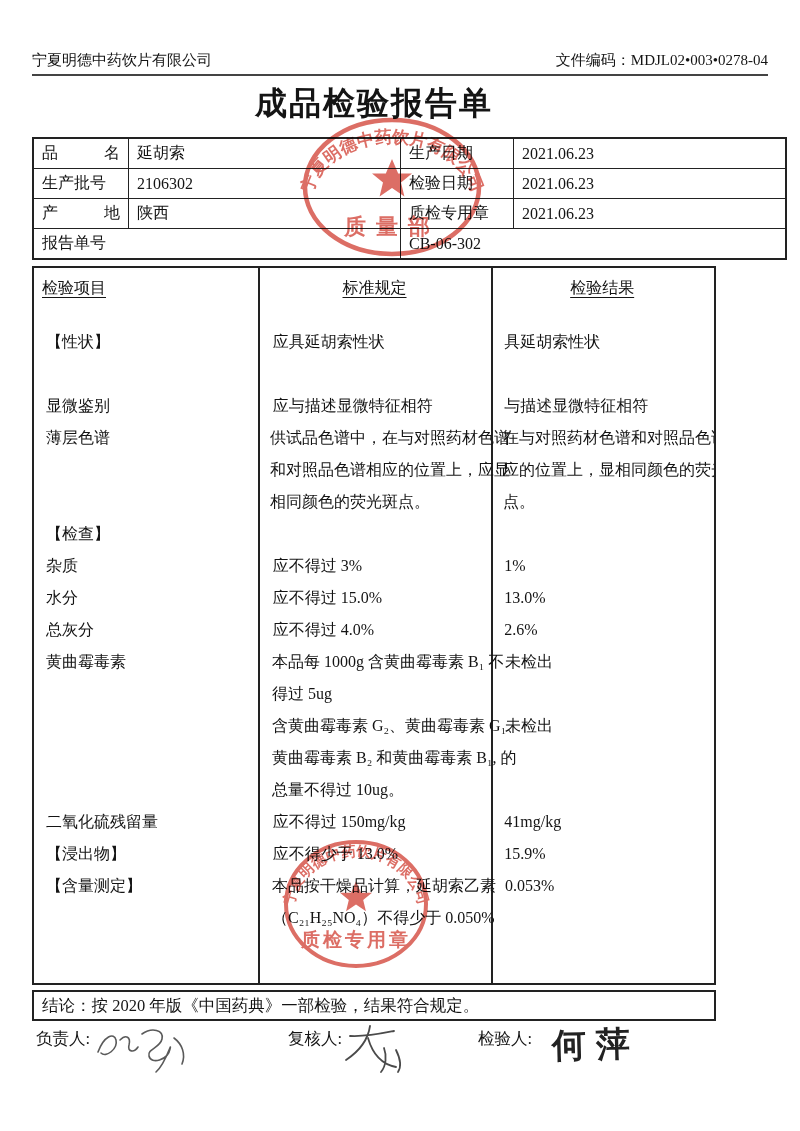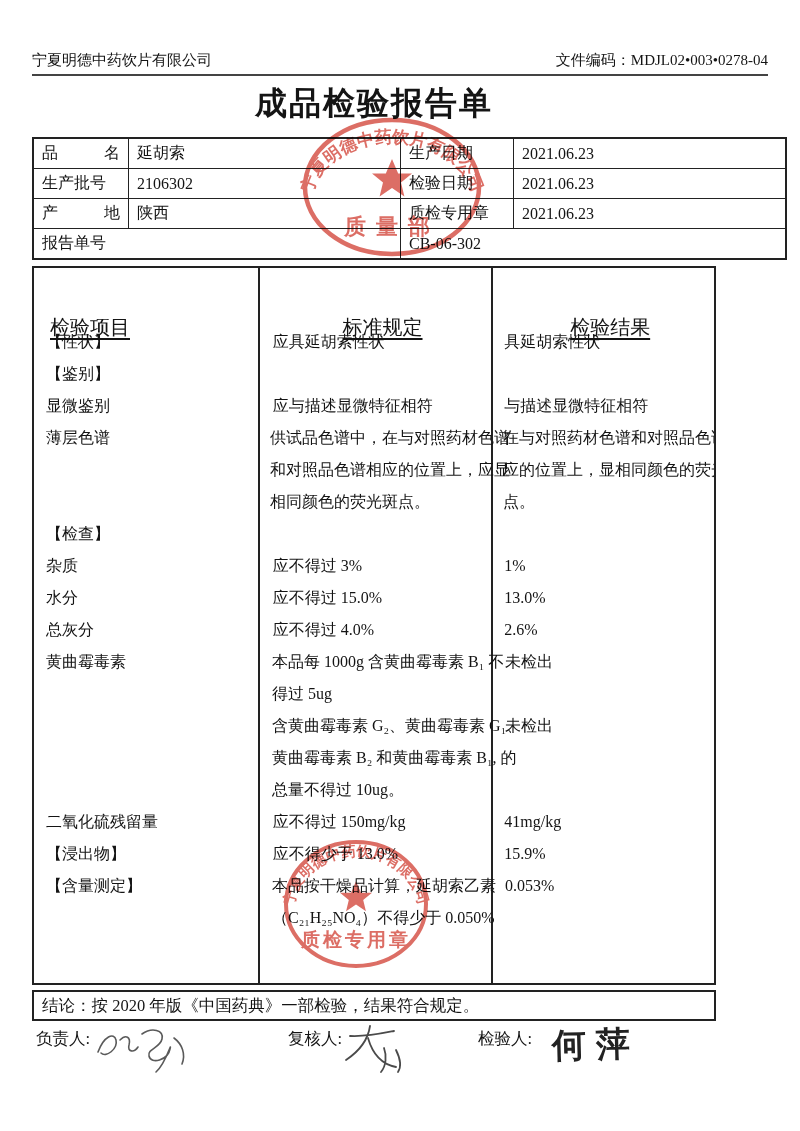--- a/index.html
+++ b/index.html
@@ -37,21 +37,21 @@
   .c1{width:78px;} .c2{width:255px;} .c3{width:96px;} .c4{width:255px;}
 
   
   .main-table{
     position:absolute;left:32px;top:266px;width:684px;height:719px;
     border:2px solid #222;box-sizing:border-box;overflow:hidden;
   }
   .vline{position:absolute;top:0;bottom:0;width:1.5px;background:#222;}
   .vl1{left:224px;} .vl2{left:457px;}
   .mt-head{
-    position:absolute;left:8px;top:10px;width:100%;display:flex;font-size:20px;margin-top:36px;
+    position:absolute;left:0;top:10px;width:100%;display:flex;font-size:16px;
   }
   .mt-head span{display:inline-block;text-decoration:underline;text-underline-offset:4px;}
   .hc1{width:226px;text-align:left;padding-left:8px;box-sizing:border-box;}
   .hc2{width:233px;text-align:center;}
   .hc3{width:225px;text-align:center;}
   .rows{position:absolute;left:4px;top:58px;width:100%;}
   .trow{display:flex;}
   .tcell{box-sizing:border-box;font-size:16px;}
   .tcell.item{width:226px;padding-left:8px;}
   .tcell.std{width:233px;padding-left:10px;padding-right:6px;}
@@ -128,23 +128,20 @@
           <div class="tline">【性状】</div>
         </div>
         <div class="tcell std">
           <div class="tline">应具延胡索性状</div>
         </div>
         <div class="tcell res">
           <div class="tline">具延胡索性状</div>
         </div>
       </div>
       <div class="trow">
-        <div class="tcell item">
-          <div class="tline">【鉴别】</div>
-        </div>
         <div class="tcell std">
           <div class="tline"></div>
         </div>
         <div class="tcell res">
           <div class="tline"></div>
         </div>
       </div>
       <div class="trow">
         <div class="tcell item">
           <div class="tline">显微鉴别</div>

